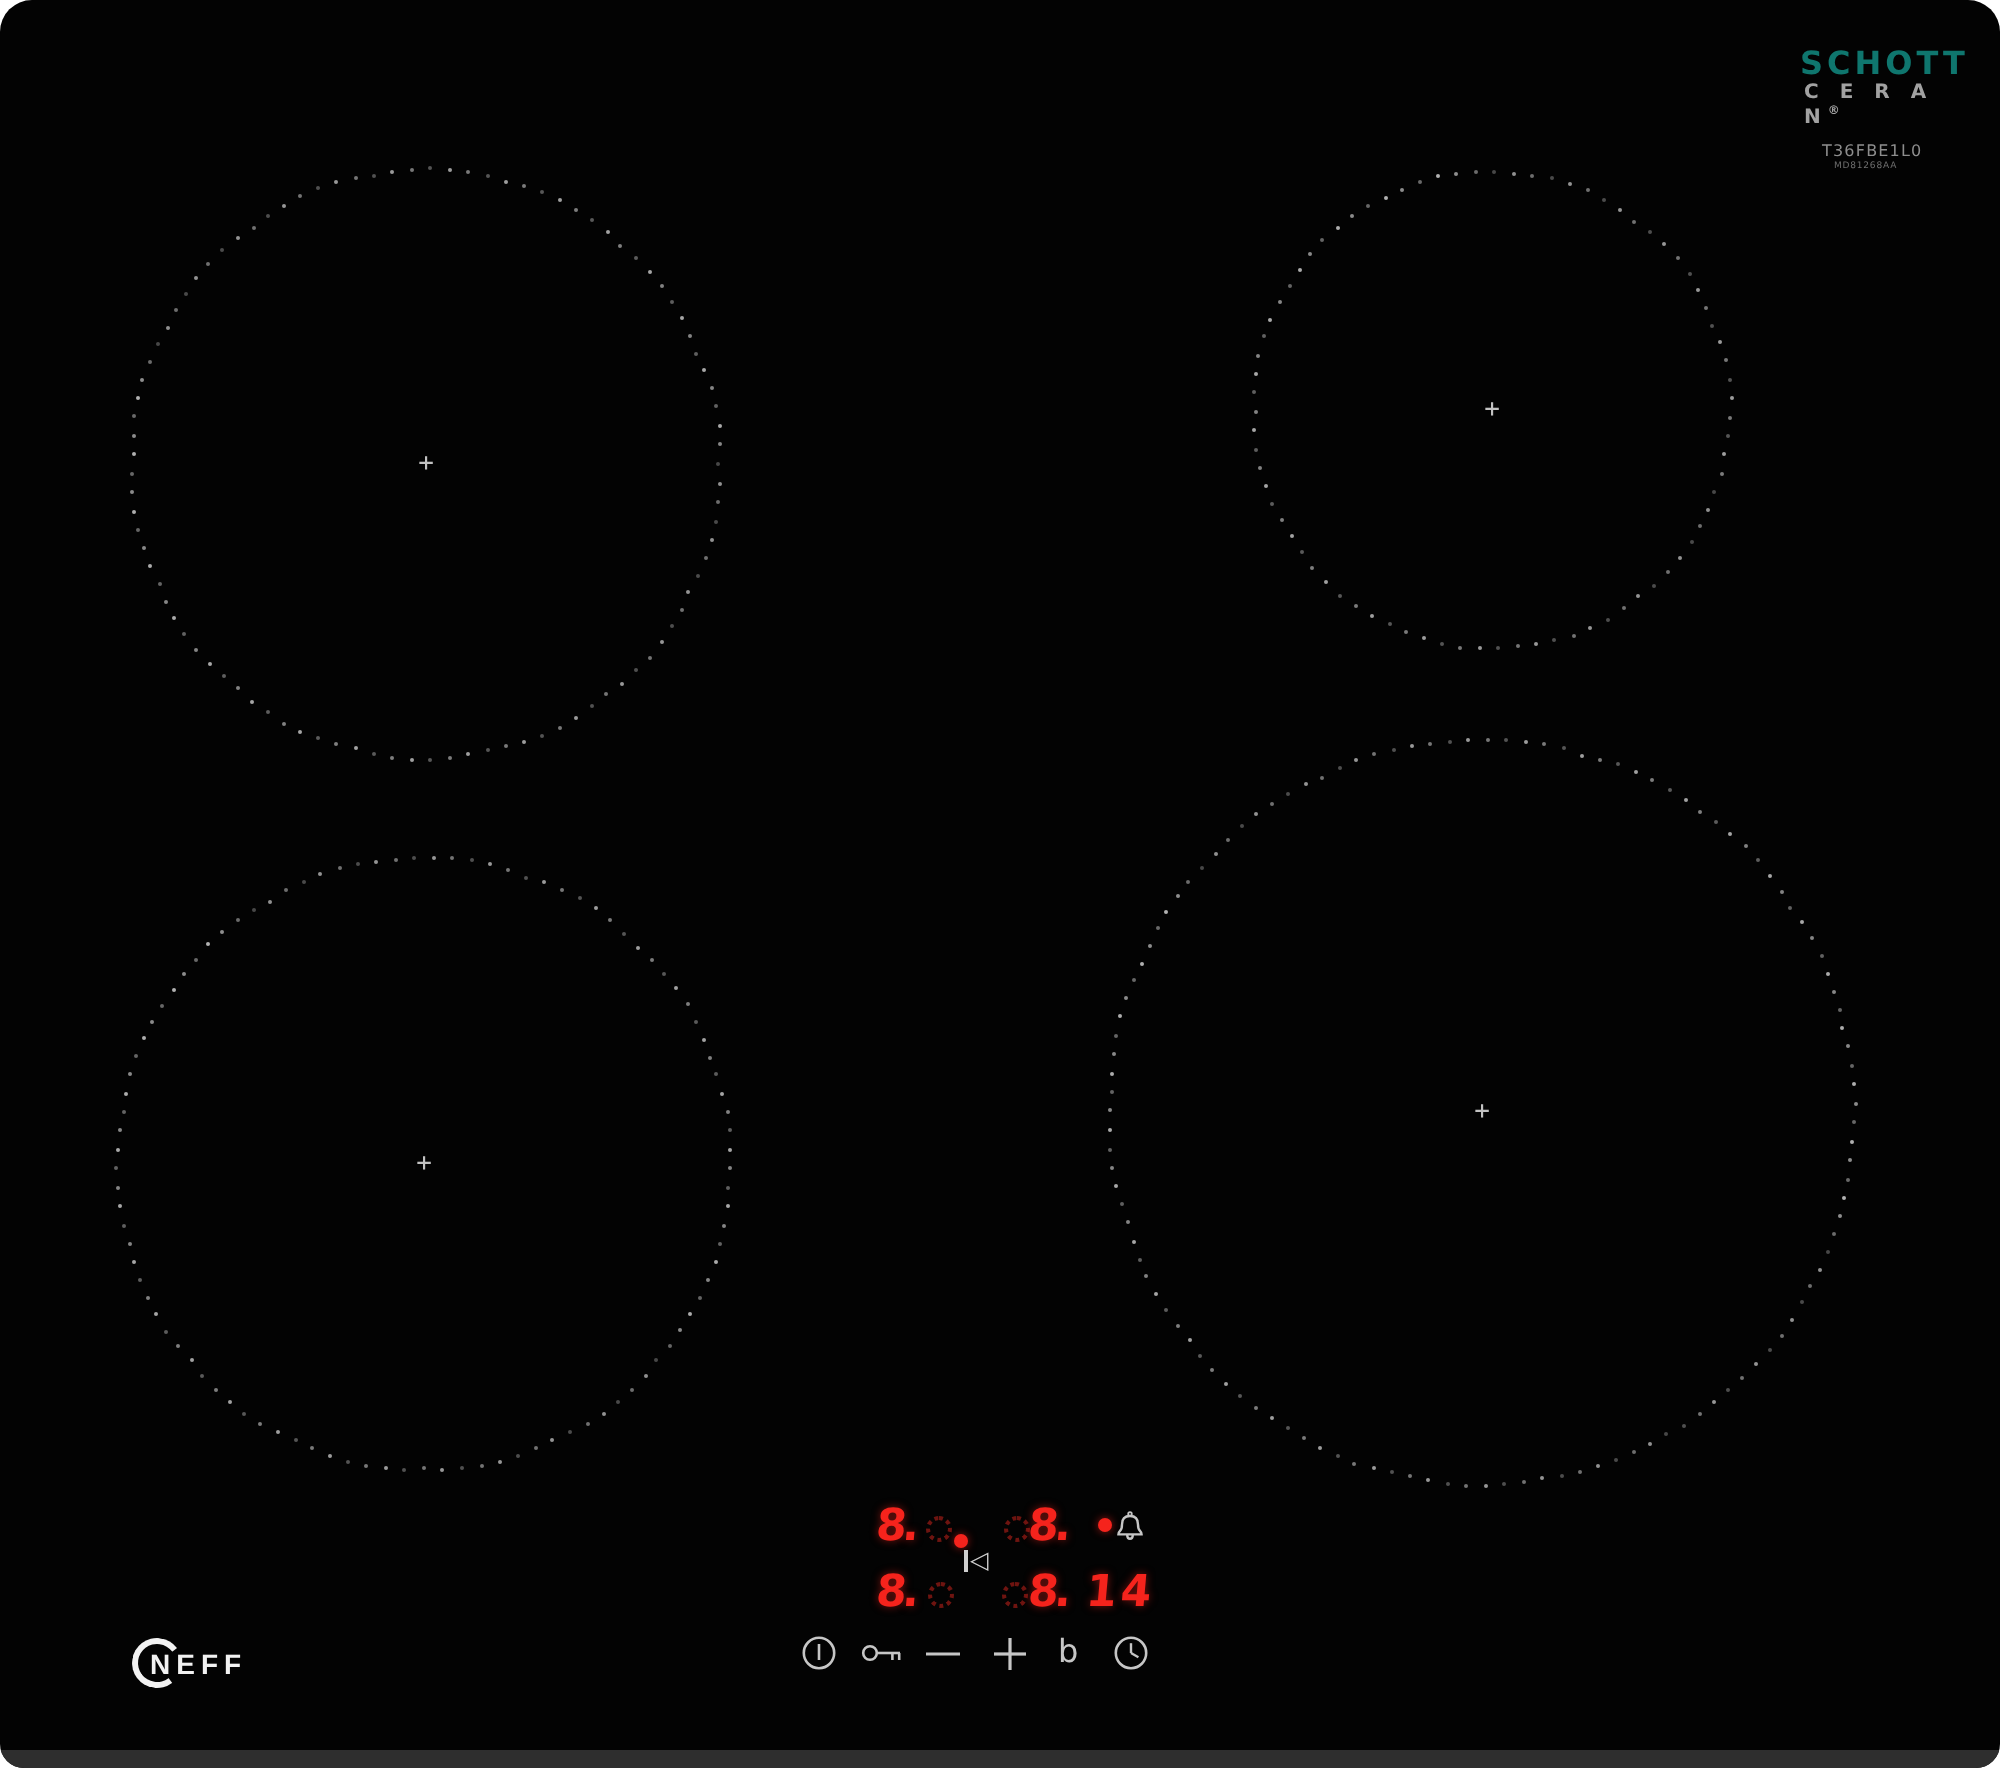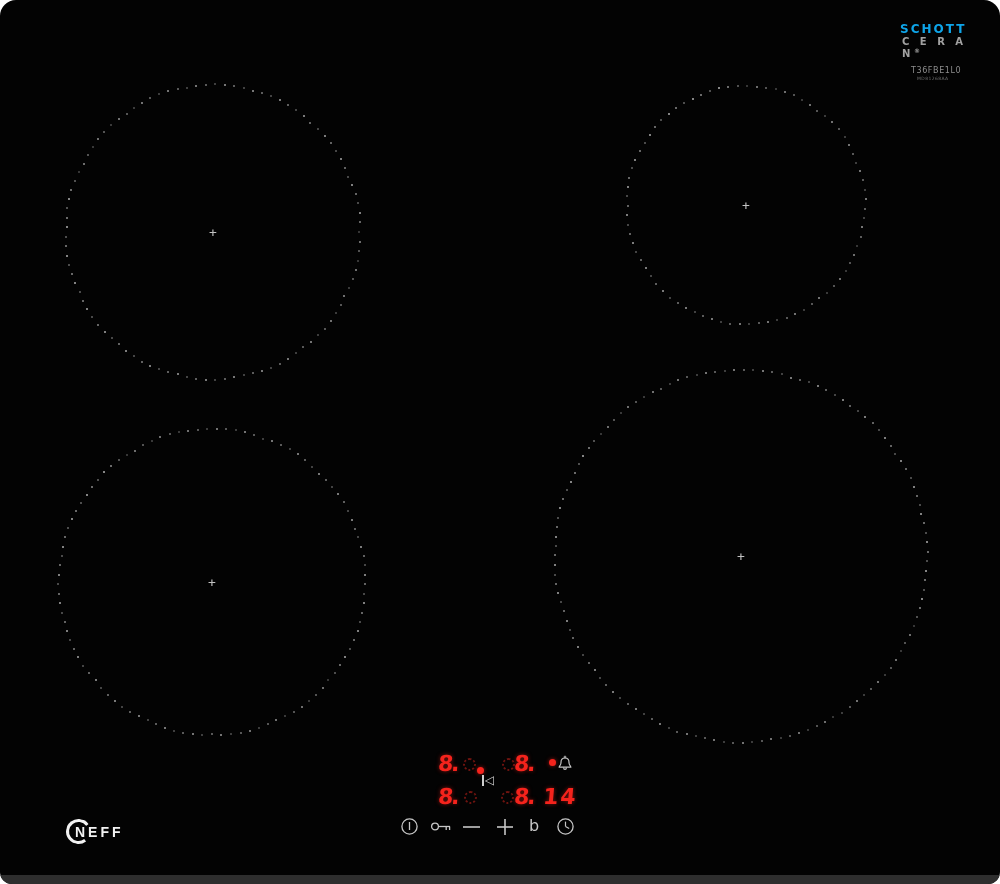--- a/index.html
+++ b/index.html
@@ -16,21 +16,21 @@
 
   
   .neff{position:absolute;left:66px;top:818px;width:80px;height:30px;}
   .neff-arc{position:absolute;left:0;top:1px;width:25px;height:25px;border:3px solid #f2f2f2;
             border-radius:50%;border-right-color:transparent;transform:rotate(8deg);box-sizing:border-box;}
   .neff-text{position:absolute;left:9px;top:6px;color:#f2f2f2;font-weight:bold;font-size:14px;
              letter-spacing:3px;font-family:"Liberation Sans", sans-serif;}
 
   
   .schott{position:absolute;left:900px;top:22px;width:90px;color:#9b9b9b;}
-  .schott-l1{font-size:12px;font-weight:bold;letter-spacing:2px;color:#0ea5e9;}
+  .schott-l1{font-size:16px;font-weight:bold;letter-spacing:2px;color:#0f766e;}
   .schott-l2{font-size:10px;font-weight:bold;letter-spacing:3.5px;color:#a2a2a2;margin-top:0px;padding-left:2px;}
   .schott-reg{font-size:6px;vertical-align:super;letter-spacing:0;}
   .schott-model{font-size:8px;color:#8d8d8d;letter-spacing:0.6px;margin-top:7px;padding-left:11px;}
   .schott-serial{font-size:4.5px;color:#6f6f6f;letter-spacing:0.4px;margin-top:1px;padding-left:17px;}
 
   
   .panel{position:absolute;inset:0;}
   .led{position:absolute;color:#f5231c;font-weight:bold;font-size:22px;line-height:24px;
        transform:skewX(-5deg);letter-spacing:-2px;text-shadow:0 0 4px rgba(245,35,28,.5);
        font-family:"DejaVu Sans", sans-serif;}

